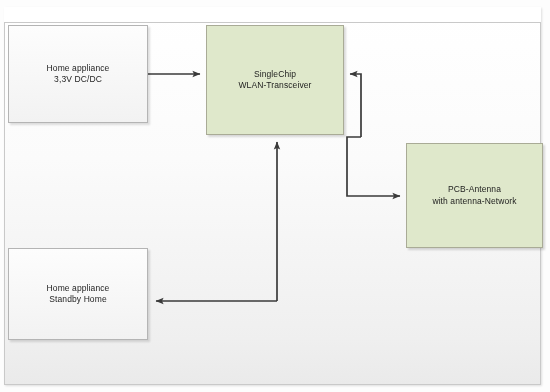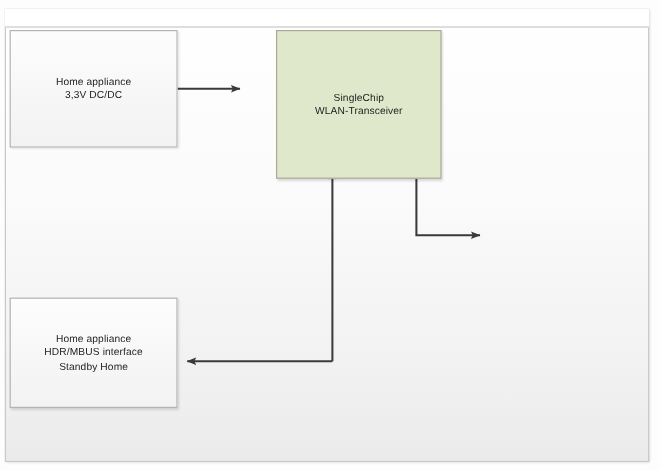--- a/index.html
+++ b/index.html
@@ -112,25 +112,28 @@
     <g>
       <path d="M277,301 L156,301" stroke="#3a3a3a" stroke-width="1.7" fill="none" marker-end="url(#ah)"></path>
     </g>
   </svg>
 
   <div class="node node-white" style="left:8px; top:25px; width:140px; height:98px;">
     <span class="line">Home appliance</span>
     <span class="line">3,3V DC/DC</span>
   </div>
 
-  <div class="node node-green" style="left:206px; top:25px; width:138px; height:124px;margin-left:24px;">
+  <div class="node node-green" style="left:206px; top:25px; width:138px; height:110px;">
     <span class="line">SingleChip</span>
     <span class="line">WLAN-Transceiver</span>
   </div>
 
+  <div class="node node-green" style="left:406px; top:143px; width:137px; height:105px;">
+    <span class="line">PCB-Antenna</span>
+    <span class="line">with antenna-Network</span>
+  </div>
 
   <div class="node node-white" style="left:8px; top:248px; width:140px; height:92px;">
     <span class="line">Home appliance</span>
-    <span class="line">HDR/MBUS interface</span>
     <span class="line">Standby Home</span>
   </div>
 
 </div>
 
 </body></html>

